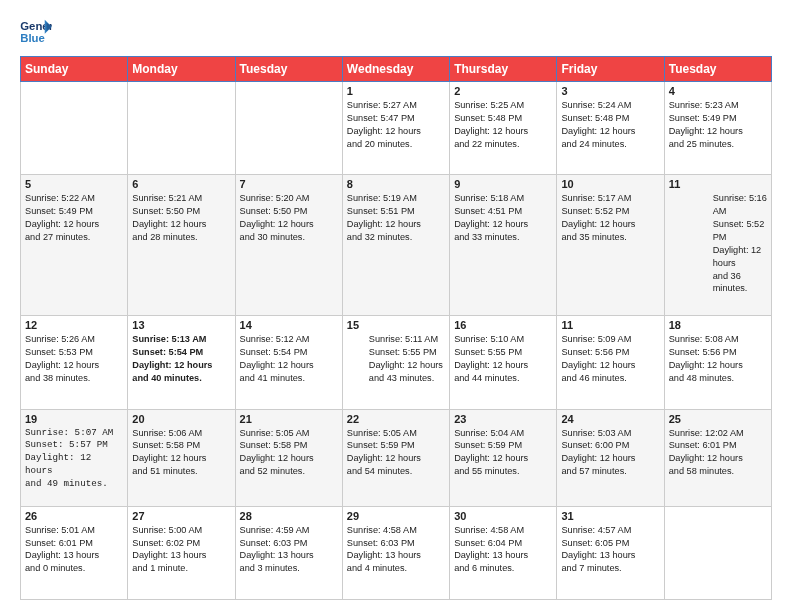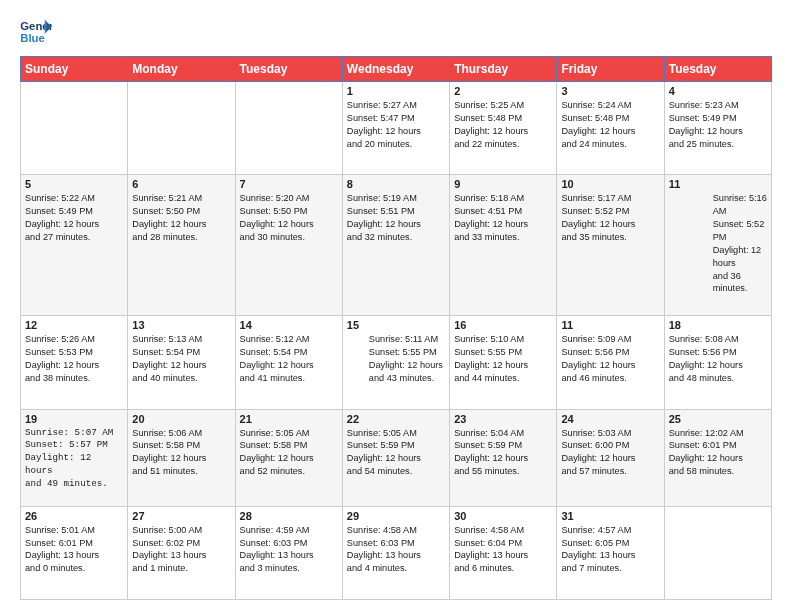--- a/index.html
+++ b/index.html
@@ -207,21 +207,21 @@
         <tr>
           <td>
             <span class="day-num">12</span>
             <div class="cell-text" style="white-space: pre-line;">Sunrise: 5:26 AM
 Sunset: 5:53 PM
 Daylight: 12 hours
 and 38 minutes.</div>
           </td>
           <td>
             <span class="day-num">13</span>
-            <div class="cell-text" style="white-space: pre-line;">Sunrise: 5:13 AM
+            <div class="cell-text" style="white-space: pre-line; font-weight: bold;">Sunrise: 5:13 AM
 Sunset: 5:54 PM
 Daylight: 12 hours
 and 40 minutes.</div>
           </td>
           <td>
             <span class="day-num">14</span>
             <div class="cell-text" style="white-space: pre-line;">Sunrise: 5:12 AM
 Sunset: 5:54 PM
 Daylight: 12 hours
 and 41 minutes.</div>

